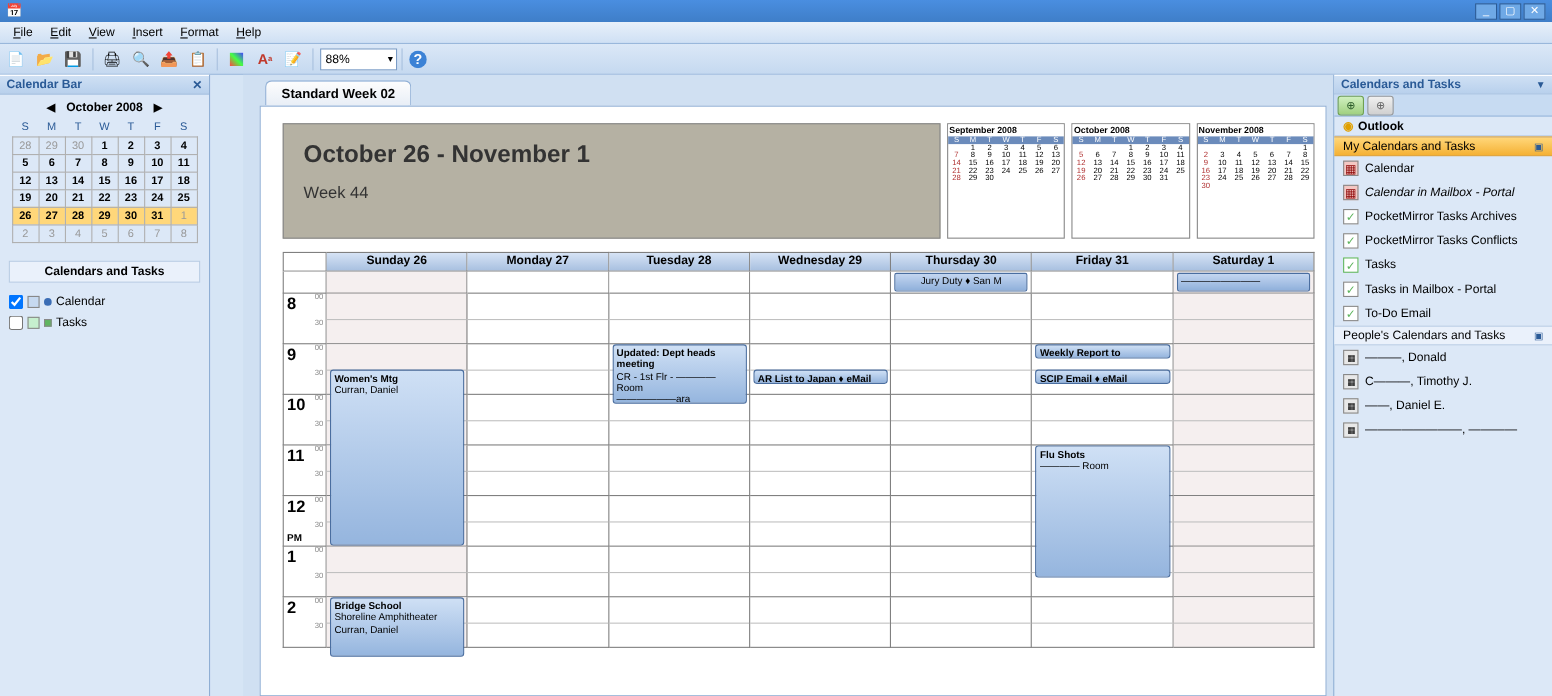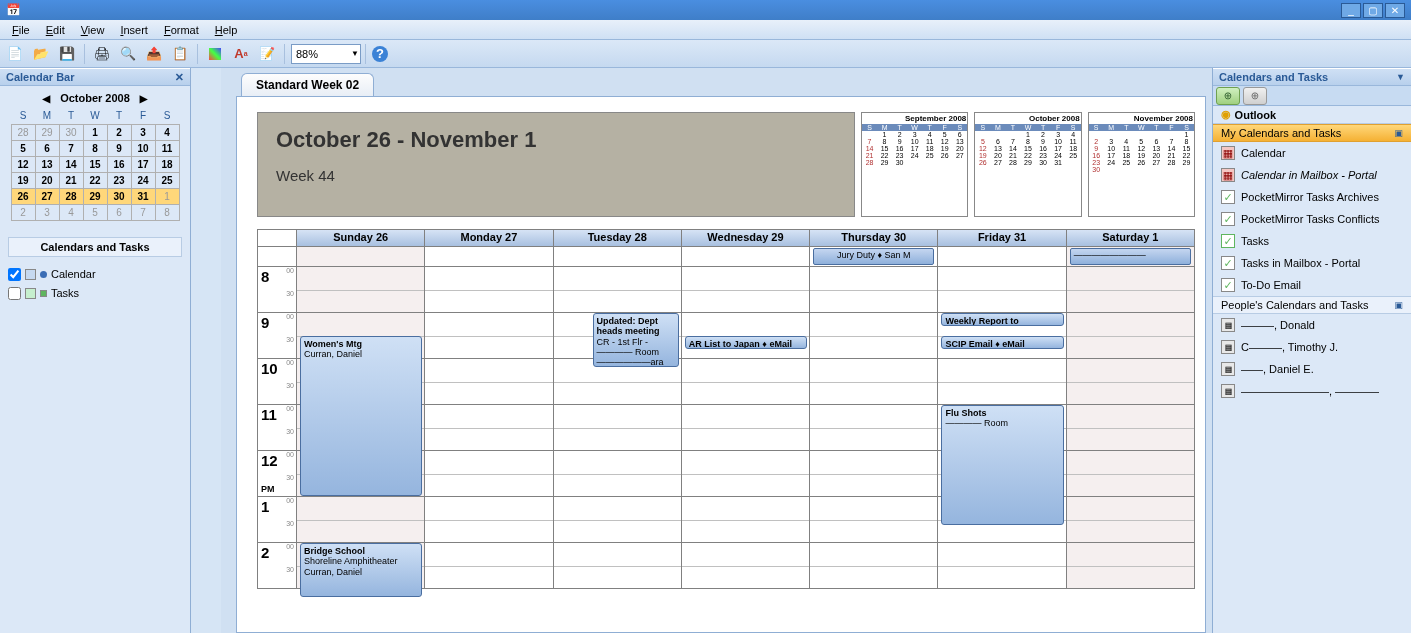--- a/index.html
+++ b/index.html
@@ -53,21 +53,21 @@
 .tabstrip { position:absolute; left:20px; top:4px; height:24px; display:flex; align-items:flex-end; }
 .tab { background: linear-gradient(#fdfdfd,#e8eef6); border: 1px solid #8faed4; border-bottom: none; border-radius: 6px 6px 0 0; padding: 4px 14px; font-weight: bold; font-size: 12px; }
 .page { position: absolute; left: 15px; right: 6px; top: 28px; bottom: 0; background: #fff; border: 1px solid #8faed4; overflow: hidden; }
 .pageinner { position:absolute; left:20px; right:10px; top:15px; bottom:0;}
 .pagehdr { height: 105px; display: flex; }
 .titleblock { flex: 1; background: #b5b1a3; border:1px solid #888; padding: 14px 18px; }
 .titleblock .big { font-size: 22px; font-weight: bold; color:#333; }
 .titleblock .wk { font-size: 15px; font-weight: normal; margin-top: 14px; color:#333;}
 .miniblock { width: 340px; display: flex; gap: 6px; padding-left:6px;}
 .minibox { flex:1; border:1px solid #888; background:#fff; font-size:7px; display:flex; flex-direction:column;}
-.minibox .mh { text-align:right; font-weight:bold; font-size:8px; padding:1px; background:#fff;}
+.minibox .mh { text-align:left; font-weight:bold; font-size:8px; padding:1px; background:#fff;}
 .minibox .dayrow { display:flex; background:#6b8bbb; color:#fff;}
 .minibox .dayrow span, .minibox .wr span { flex:1; text-align:center; }
 .minibox .wr { display:flex; }
 .minibox .wr span.sun { color:#b03030;}
 .weekgrid { margin-top: 12px; position: relative; }
 .dayheaders { display: flex; height: 18px; }
 .dayheaders .timecol { width: 40px; border:1px solid #808080;}
 .dayheaders .dh { flex: 1; border: 1px solid #808080; border-left:none; background: linear-gradient(#d6e3f5,#a8c0e0); text-align: center; font-weight: bold; font-size: 11px; padding-top:1px;}
 .alldayrow { display:flex; height:20px;}
 .alldayrow .timecol { width:40px; border:1px solid #808080; border-top:none; background:#fff;}
@@ -532,21 +532,21 @@
               <div class="slot"></div>
             </div>
             <div class="daycol">
               <div class="slot"></div>
               <div class="slot"></div>
               <div class="slot"></div>
               <div class="slot"></div>
               <div class="slot"></div>
               <div class="slot"></div>
               <div class="slot"></div>
-              <div class="appt" style="top: 46px; height: 54px; margin-left: 36px;">
+              <div class="appt" style="top: 46px; height: 54px;">
                 <div class="bold">Updated: Dept heads meeting</div>
                 <div>CR - 1st Flr - ———— Room</div>
                 <div>——————ara</div>
               </div>
             </div>
             <div class="daycol">
               <div class="slot"></div>
               <div class="slot"></div>
               <div class="slot"></div>
               <div class="slot"></div>

